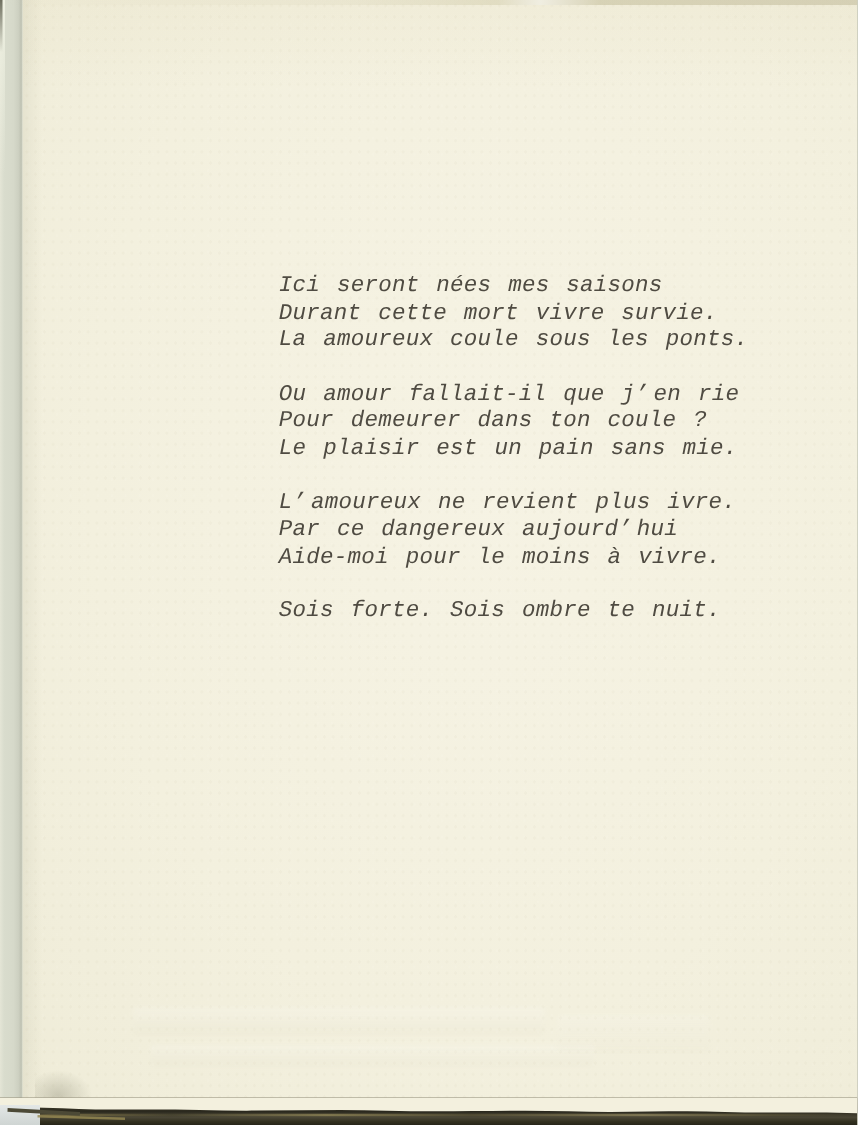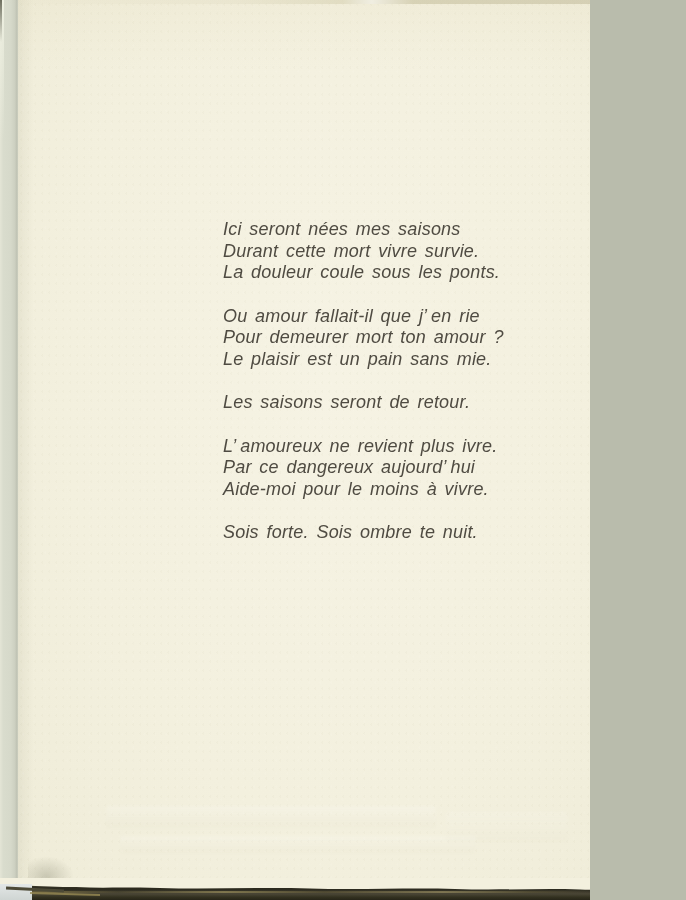--- a/index.html
+++ b/index.html
@@ -1,22 +1,22 @@
 <!DOCTYPE html>
 <html><head>
 <meta charset="utf-8">
 <style>
   html, body { margin: 0; padding: 0; background: #b9bcac; }
   .scene {
     position: relative;
-    width: 590px;
+    width: 686px;
     height: 900px;
     overflow: hidden;
     background: #d8dbcd;
-    font-family: Liberation Sans, sans-serif;
+    font-family: Liberation Mono, monospace;
   }
 
   
   .edge-strip {
     position: absolute; left: 0; top: 0; width: 18px; height: 100%;
     background: linear-gradient(to right,
       #e4e5d6 0%, #d9dccd 18%, #d6d9ca 60%, #cdd0c1 82%, #bfc2b3 94%, #cfd2c3 100%);
     z-index: 1;
   }
   .left-cream-sliver {
@@ -127,29 +127,28 @@
   <div class="edge-strip"></div>
   <div class="left-cream-sliver"></div>
   <div class="left-dark-sliver"></div>
 
   <div class="page">
 
     <div class="poem">
       <div class="stanza">
         <div class="poem-line">Ici seront nées mes saisons</div>
         <div class="poem-line">Durant cette mort vivre survie.</div>
-        <div class="poem-line">La douleur coule sous les ponts.</div>
+        <div class="poem-line">La amoureux coule sous les ponts.</div>
       </div>
       <div class="stanza">
         <div class="poem-line">Ou amour fallait-il que j’ en rie</div>
-        <div class="poem-line">Pour demeurer mort ton amour ?</div>
+        <div class="poem-line">Pour demeurer dans ton coule ?</div>
         <div class="poem-line">Le plaisir est un pain sans mie.</div>
       </div>
       <div class="stanza">
-        <div class="poem-line">Les saisons seront de retour.</div>
       </div>
       <div class="stanza">
         <div class="poem-line">L’ amoureux ne revient plus ivre.</div>
         <div class="poem-line">Par ce dangereux aujourd’ hui</div>
         <div class="poem-line">Aide-moi pour le moins à vivre.</div>
       </div>
       <div class="stanza">
         <div class="poem-line">Sois forte. Sois ombre te nuit.</div>
       </div>
     </div>

